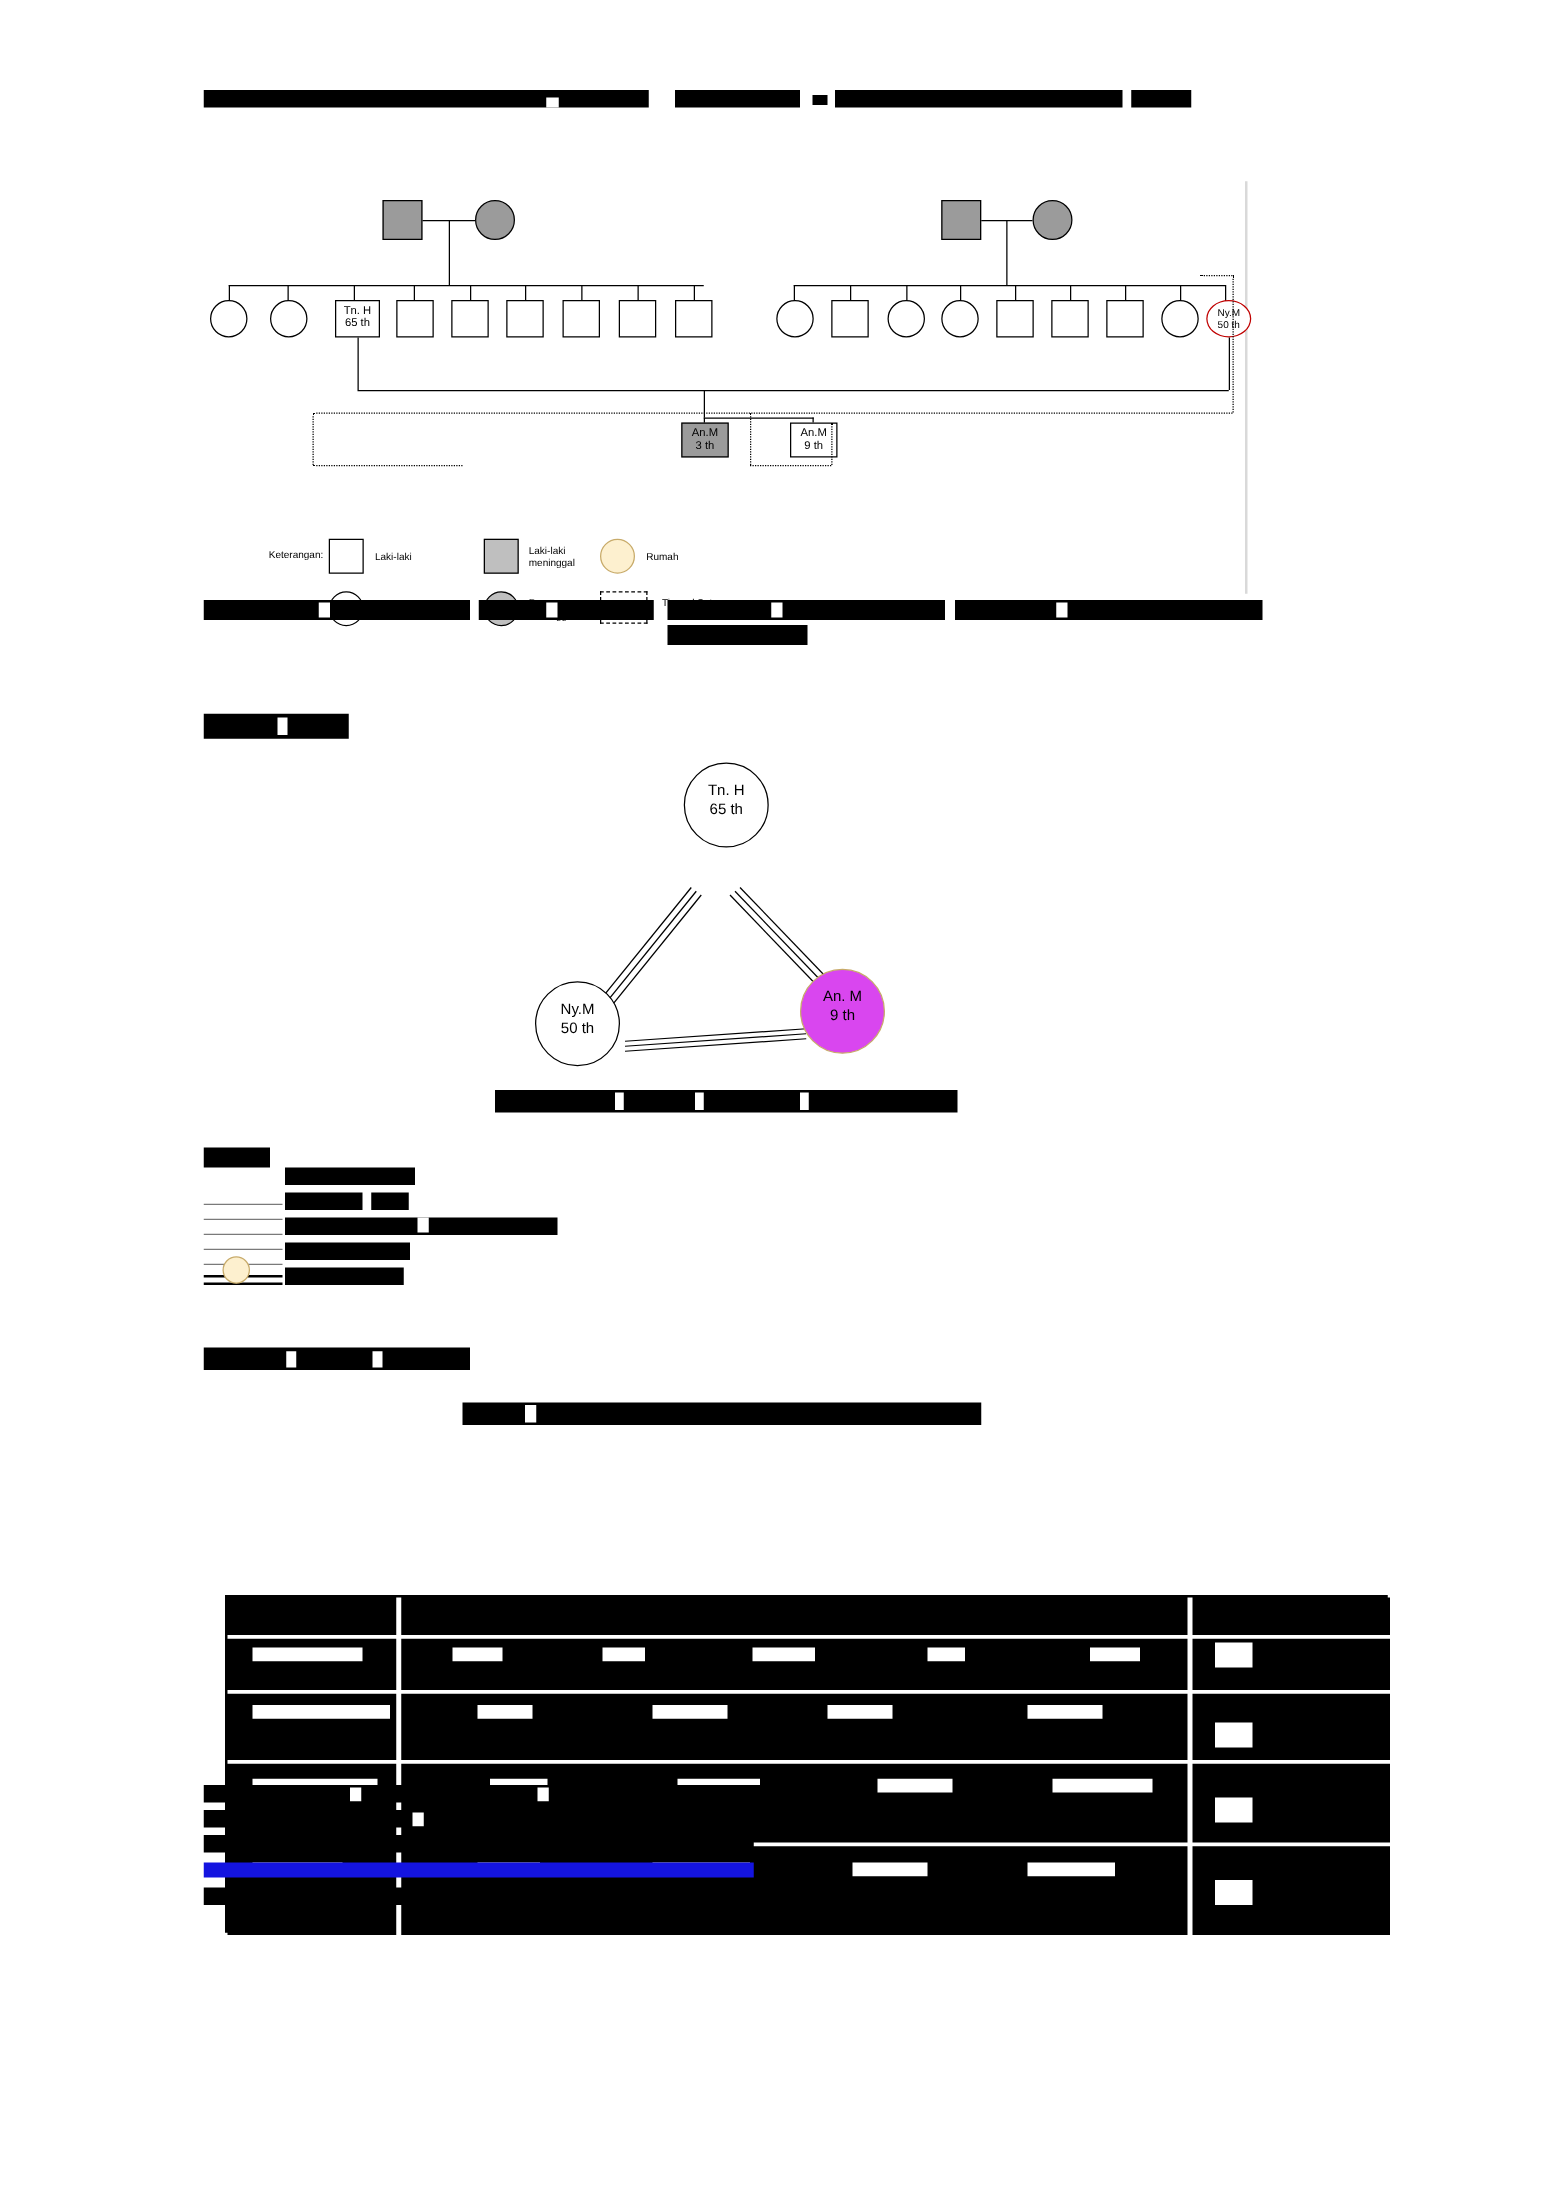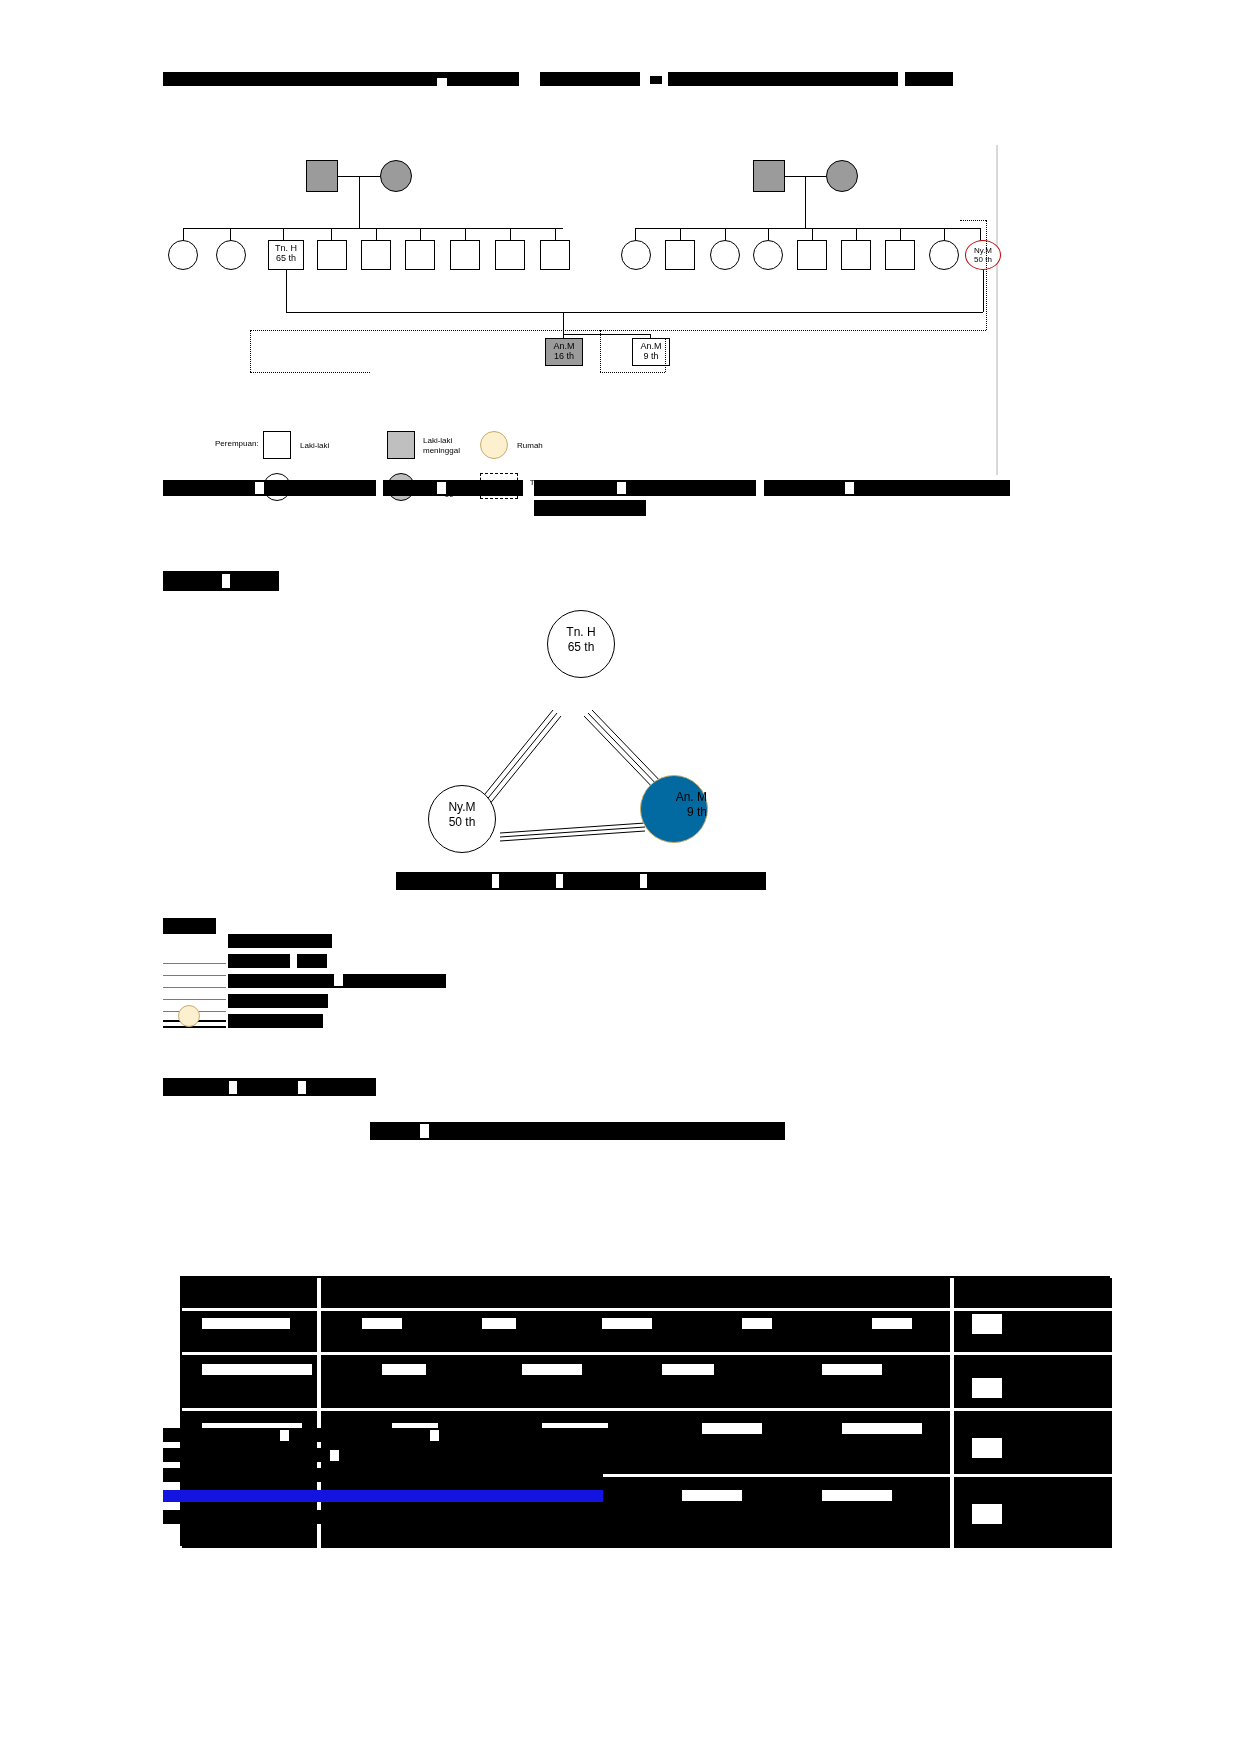--- a/index.html
+++ b/index.html
@@ -134,21 +134,21 @@
     position: absolute;
     box-sizing: border-box;
     border: 1px solid #000;
     border-radius: 50%;
     background: #fff;
     text-align: center;
     font-size: 12px;
     line-height: 15px;
     padding-top: 14px;
   }
-  .ecnode.patient { background: #0369a1; border-color: #c8ab6a; text-align: right; }
+  .ecnode.patient { background: #d946ef; border-color: #c8ab6a; }
   
   .tbl-wrap {
     position: absolute;
     left: 180px;
     top: 1276px;
     width: 930px;
     height: 270px;
     box-sizing: border-box;
     border: 2px solid #000;
     background: #000;
@@ -247,39 +247,39 @@
     <div class="ln h" style="left:106px;top:172px;width:697px"></div>
     <div class="ln v" style="left:803px;top:130px;height:42px"></div>
 
     <div class="ln v" style="left:383px;top:172px;height:22px"></div>
     <div class="ln h" style="left:383px;top:194px;width:88px"></div>
     <div class="ln v" style="left:383px;top:194px;height:16px"></div>
     <div class="ln v" style="left:470px;top:194px;height:16px"></div>
 
     <div class="nodebox dead" style="left:365px;top:198px;width:38px;height:28px">
       <div>An.M</div>
-      <div>16 th</div>
+      <div>3 th</div>
     </div>
     <div class="nodebox" style="left:452px;top:198px;width:38px;height:28px">
       <div>An.M</div>
       <div>9 th</div>
     </div>
 
     <div class="dash-v" style="left:806px;top:80px;height:110px"></div>
     <div class="dash-h" style="left:70px;top:190px;width:736px"></div>
     <div class="dash-v" style="left:70px;top:190px;height:42px"></div>
     <div class="dash-h" style="left:70px;top:232px;width:120px"></div>
     <div class="dash-v" style="left:420px;top:190px;height:42px"></div>
     <div class="dash-h" style="left:420px;top:232px;width:65px"></div>
     <div class="dash-v" style="left:485px;top:198px;height:34px"></div>
     <div class="dash-h" style="left:780px;top:80px;width:26px"></div>
   </div>
 
   <div id="legend">
-    <div class="lbl" style="left:0;top:14px">Perempuan:</div>
+    <div class="lbl" style="left:0;top:14px">Keterangan:</div>
 
     <div class="lgbox" style="left:48px;top:6px;width:28px;height:28px"></div>
     <div class="lbl" style="left:85px;top:16px">Laki-laki</div>
 
     <div class="lgbox grey" style="left:172px;top:6px;width:28px;height:28px"></div>
     <div class="lbl" style="left:208px;top:11px;width:50px">Laki-laki meninggal</div>
 
     <div class="lgcirc pat" style="left:265px;top:6px;width:28px;height:28px"></div>
     <div class="lbl" style="left:302px;top:16px">Rumah</div>
 

